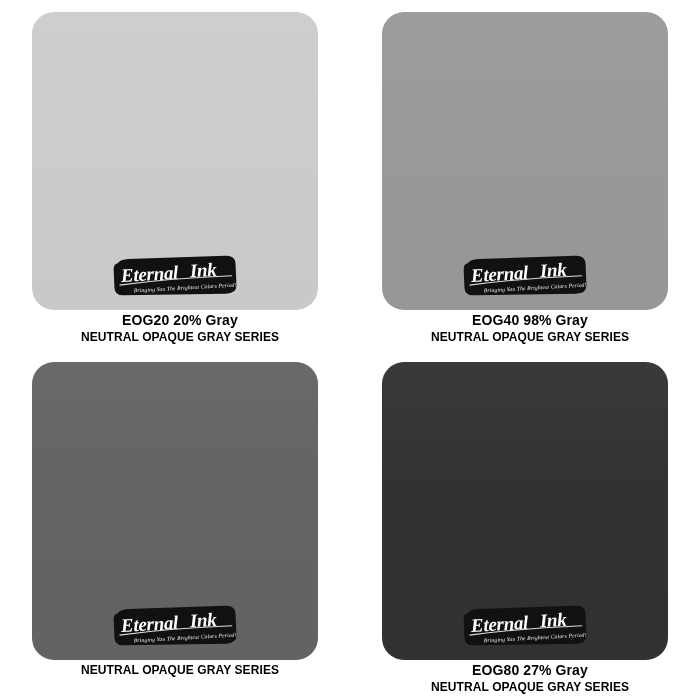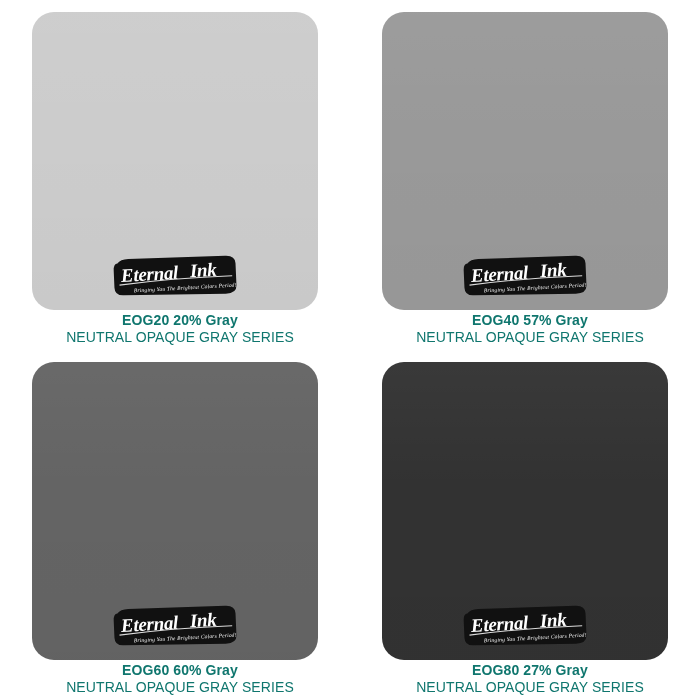--- a/index.html
+++ b/index.html
@@ -64,32 +64,32 @@
   }
   .logo svg { display: block; width: 100%; height: 100%; }
 
   
   .caption {
     position: absolute;
     left: 10px;
     right: 0;
     top: 312px;
     text-align: center;
-    color: #0f766e;
+    color: #000000;
   }
   .caption-name {
     font-size: 14px;
     font-weight: bold;
     line-height: 17px;
     letter-spacing: 0.1px;
     white-space: nowrap;
   }
   .caption-series {
-    font-size: 14px;
-    font-weight: normal;
+    font-size: 12px;
+    font-weight: bold;
     line-height: 17px;
     letter-spacing: 0.1px;
     white-space: nowrap;
   }
 </style>
 </head>
 <body style="background: rgb(255, 255, 255);">
 
 <div id="swatch-grid">
 
@@ -125,21 +125,21 @@
           <g transform="rotate(-3.2 64 22)" fill="#ffffff">
             <text x="10" y="27" font-family="'Liberation Serif', serif" font-size="19" font-style="italic" font-weight="bold" letter-spacing="-0.3">Eternal</text>
             <text x="79" y="26" font-family="'Liberation Serif', serif" font-size="19" font-style="italic" font-weight="bold" letter-spacing="-0.3">Ink</text>
             <path d="M8 30 Q62 26 121 27" stroke="#ffffff" stroke-width="1.1" fill="none" opacity="0.85"></path>
             <text x="22" y="38" font-family="'Liberation Serif', serif" font-size="5.4" font-style="italic" letter-spacing="0.25">Bringing You The Brightest Colors Period!</text>
           </g>
         </svg>
       </div>
     </div>
     <div class="caption">
-      <div class="caption-name">EOG40 57% Gray</div>
+      <div class="caption-name">EOG40 98% Gray</div>
       <div class="caption-series">NEUTRAL OPAQUE GRAY SERIES</div>
     </div>
   </div>
 
   <div class="swatch-cell">
     <div class="swatch-chip" style="background: rgb(100, 100, 100);">
       <div class="logo">
         <svg viewBox="0 0 128 48" xmlns="http://www.w3.org/2000/svg" aria-hidden="true">
           <g transform="rotate(-2.5 64 24)">
             <path d="M7 9 Q3 9 3 16 L3 33 Q3 41 12 41 L114 44 Q125 44 125 36 L125 14 Q125 6 115 6 L18 5 Q10 5 7 9 Z" fill="#111111"></path>
@@ -147,21 +147,20 @@
           <g transform="rotate(-3.2 64 22)" fill="#ffffff">
             <text x="10" y="27" font-family="'Liberation Serif', serif" font-size="19" font-style="italic" font-weight="bold" letter-spacing="-0.3">Eternal</text>
             <text x="79" y="26" font-family="'Liberation Serif', serif" font-size="19" font-style="italic" font-weight="bold" letter-spacing="-0.3">Ink</text>
             <path d="M8 30 Q62 26 121 27" stroke="#ffffff" stroke-width="1.1" fill="none" opacity="0.85"></path>
             <text x="22" y="38" font-family="'Liberation Serif', serif" font-size="5.4" font-style="italic" letter-spacing="0.25">Bringing You The Brightest Colors Period!</text>
           </g>
         </svg>
       </div>
     </div>
     <div class="caption">
-      <div class="caption-name">EOG60 60% Gray</div>
       <div class="caption-series">NEUTRAL OPAQUE GRAY SERIES</div>
     </div>
   </div>
 
   <div class="swatch-cell">
     <div class="swatch-chip" style="background: rgb(50, 50, 50);">
       <div class="logo">
         <svg viewBox="0 0 128 48" xmlns="http://www.w3.org/2000/svg" aria-hidden="true">
           <g transform="rotate(-2.5 64 24)">
             <path d="M7 9 Q3 9 3 16 L3 33 Q3 41 12 41 L114 44 Q125 44 125 36 L125 14 Q125 6 115 6 L18 5 Q10 5 7 9 Z" fill="#111111"></path>

